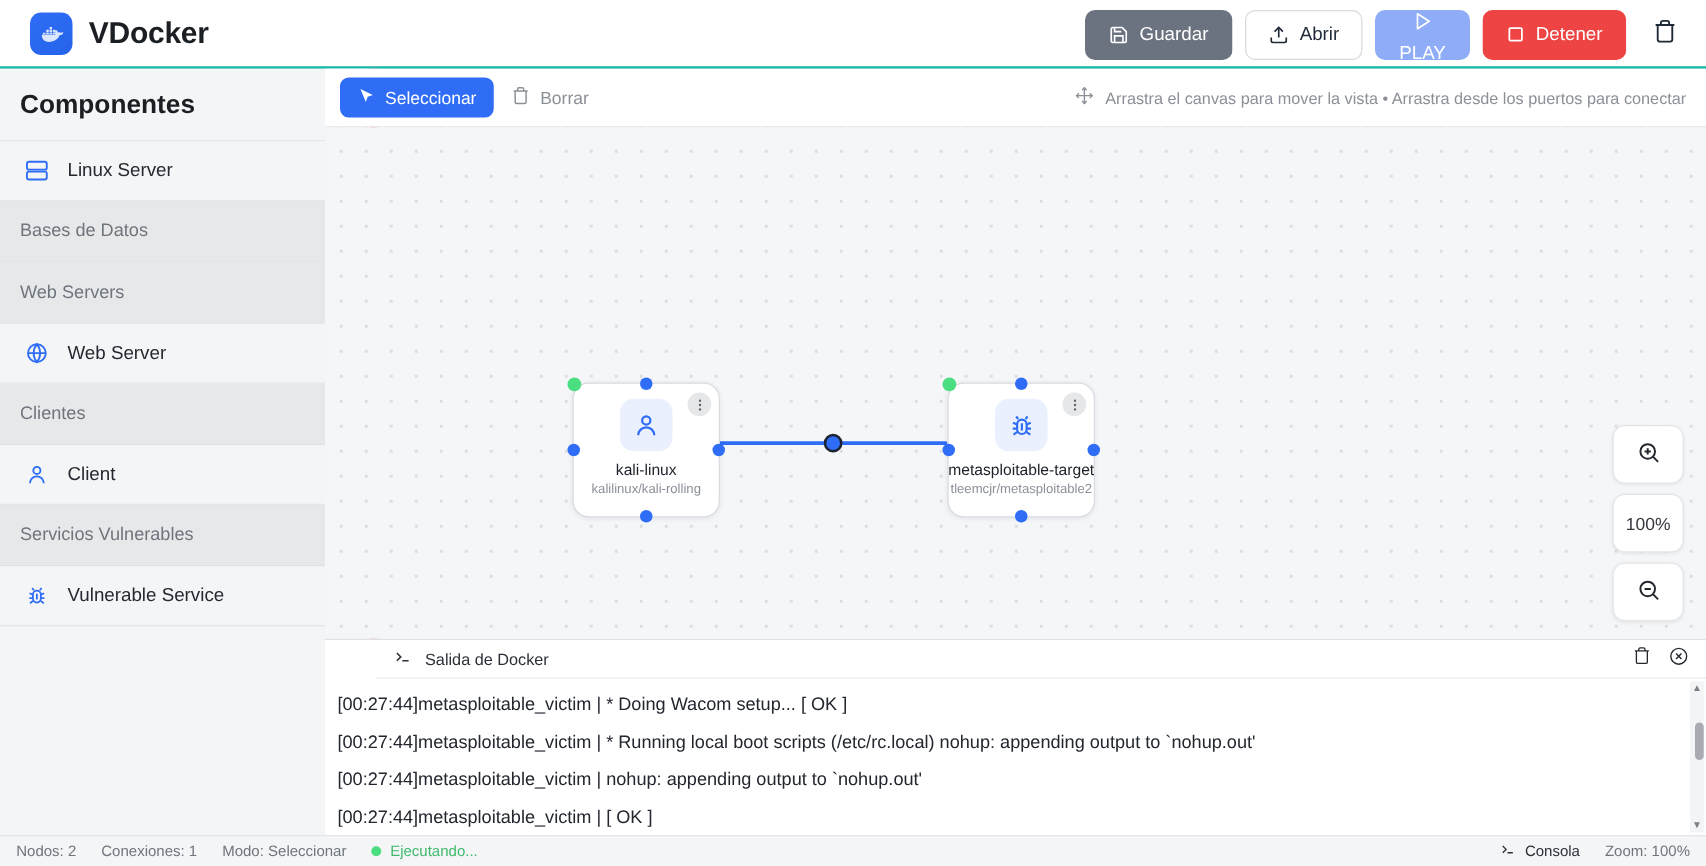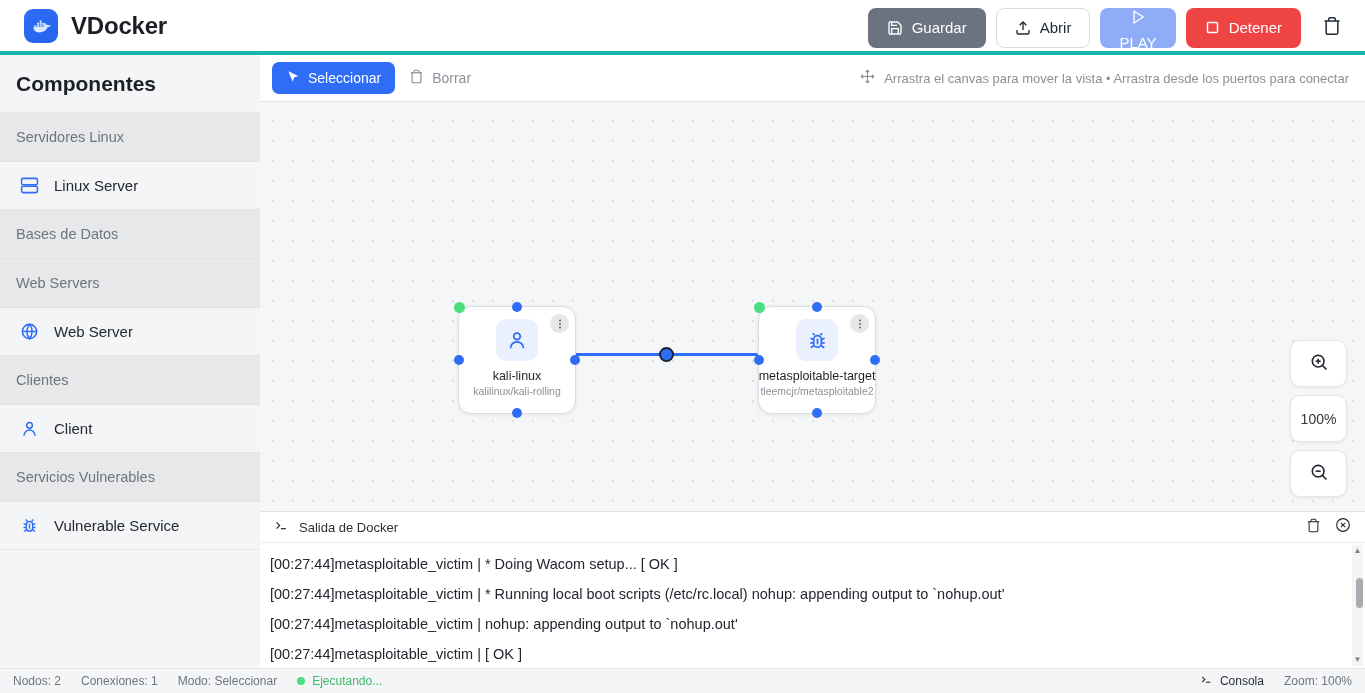--- a/index.html
+++ b/index.html
@@ -8,21 +8,21 @@
     font-family: "Liberation Sans", sans-serif;
     background: #ffffff;
     overflow: hidden;
   }
   body { position: relative; }
 
   
   .topbar {
     position: absolute; left: 0; top: 0; width: 1365px; height: 55px;
     background: #ffffff;
-    border-bottom: 4px solid #14b8a6;
+    border-bottom: 2px solid #14b8a6;
     display: flex; align-items: center;
   }
   .brand { display: flex; align-items: center; gap: 13px; padding-left: 24px; }
   .logo-box {
     width: 34px; height: 34px; border-radius: 9px;
     background: linear-gradient(145deg,#2f6df6,#2563eb);
     display: flex; align-items: center; justify-content: center;
   }
   .brand-name { font-size: 24px; font-weight: 700; color: #1b1f24; letter-spacing: -0.2px; }
 
@@ -145,20 +145,21 @@
   }
 
   
   .console {
     position: absolute; left: 260px; top: 511px; width: 1105px; height: 157px;
     background: #ffffff; border-top: 1px solid #dfe1e4;
   }
   .console-head {
     height: 31px; display: flex; align-items: center; padding: 0 14px;
     border-bottom: 1px solid #e9ebed;
+    margin-left: 41px;
   }
   .console-head-title {
     display: flex; align-items: center; gap: 10px;
     font-size: 13px; color: #2b3038;
   }
   .console-head-actions {
     position: absolute; right: 14px; display: flex; align-items: center; gap: 14px;
   }
   .console-body {
     position: absolute; top: 31px; left: 0; right: 0; bottom: 0;
@@ -254,21 +255,20 @@
           <path d="M19 6v14a2 2 0 0 1-2 2H7a2 2 0 0 1-2-2V6m3 0V4a2 2 0 0 1 2-2h4a2 2 0 0 1 2 2v2"></path>
         </svg>
       </span>
     </div>
   </div>
 </div>
 
 <div class="sidebar">
   <div class="sidebar-title">Componentes</div>
 
-  <div class="cat-header">Servidores Linux</div>
   <div class="cat-item">
     <span class="cat-item-icon">
       <svg width="19" height="19" viewBox="0 0 24 24" fill="none" stroke="#2f6df6" stroke-width="1.9">
         <rect x="2" y="3" width="20" height="8" rx="2"></rect>
           <rect x="2" y="13" width="20" height="8" rx="2"></rect>
         <line x1="6" y1="7" x2="6.01" y2="7"></line>
           <line x1="6" y1="17" x2="6.01" y2="17"></line>
       </svg>
     </span>
     <span>Linux Server</span>

